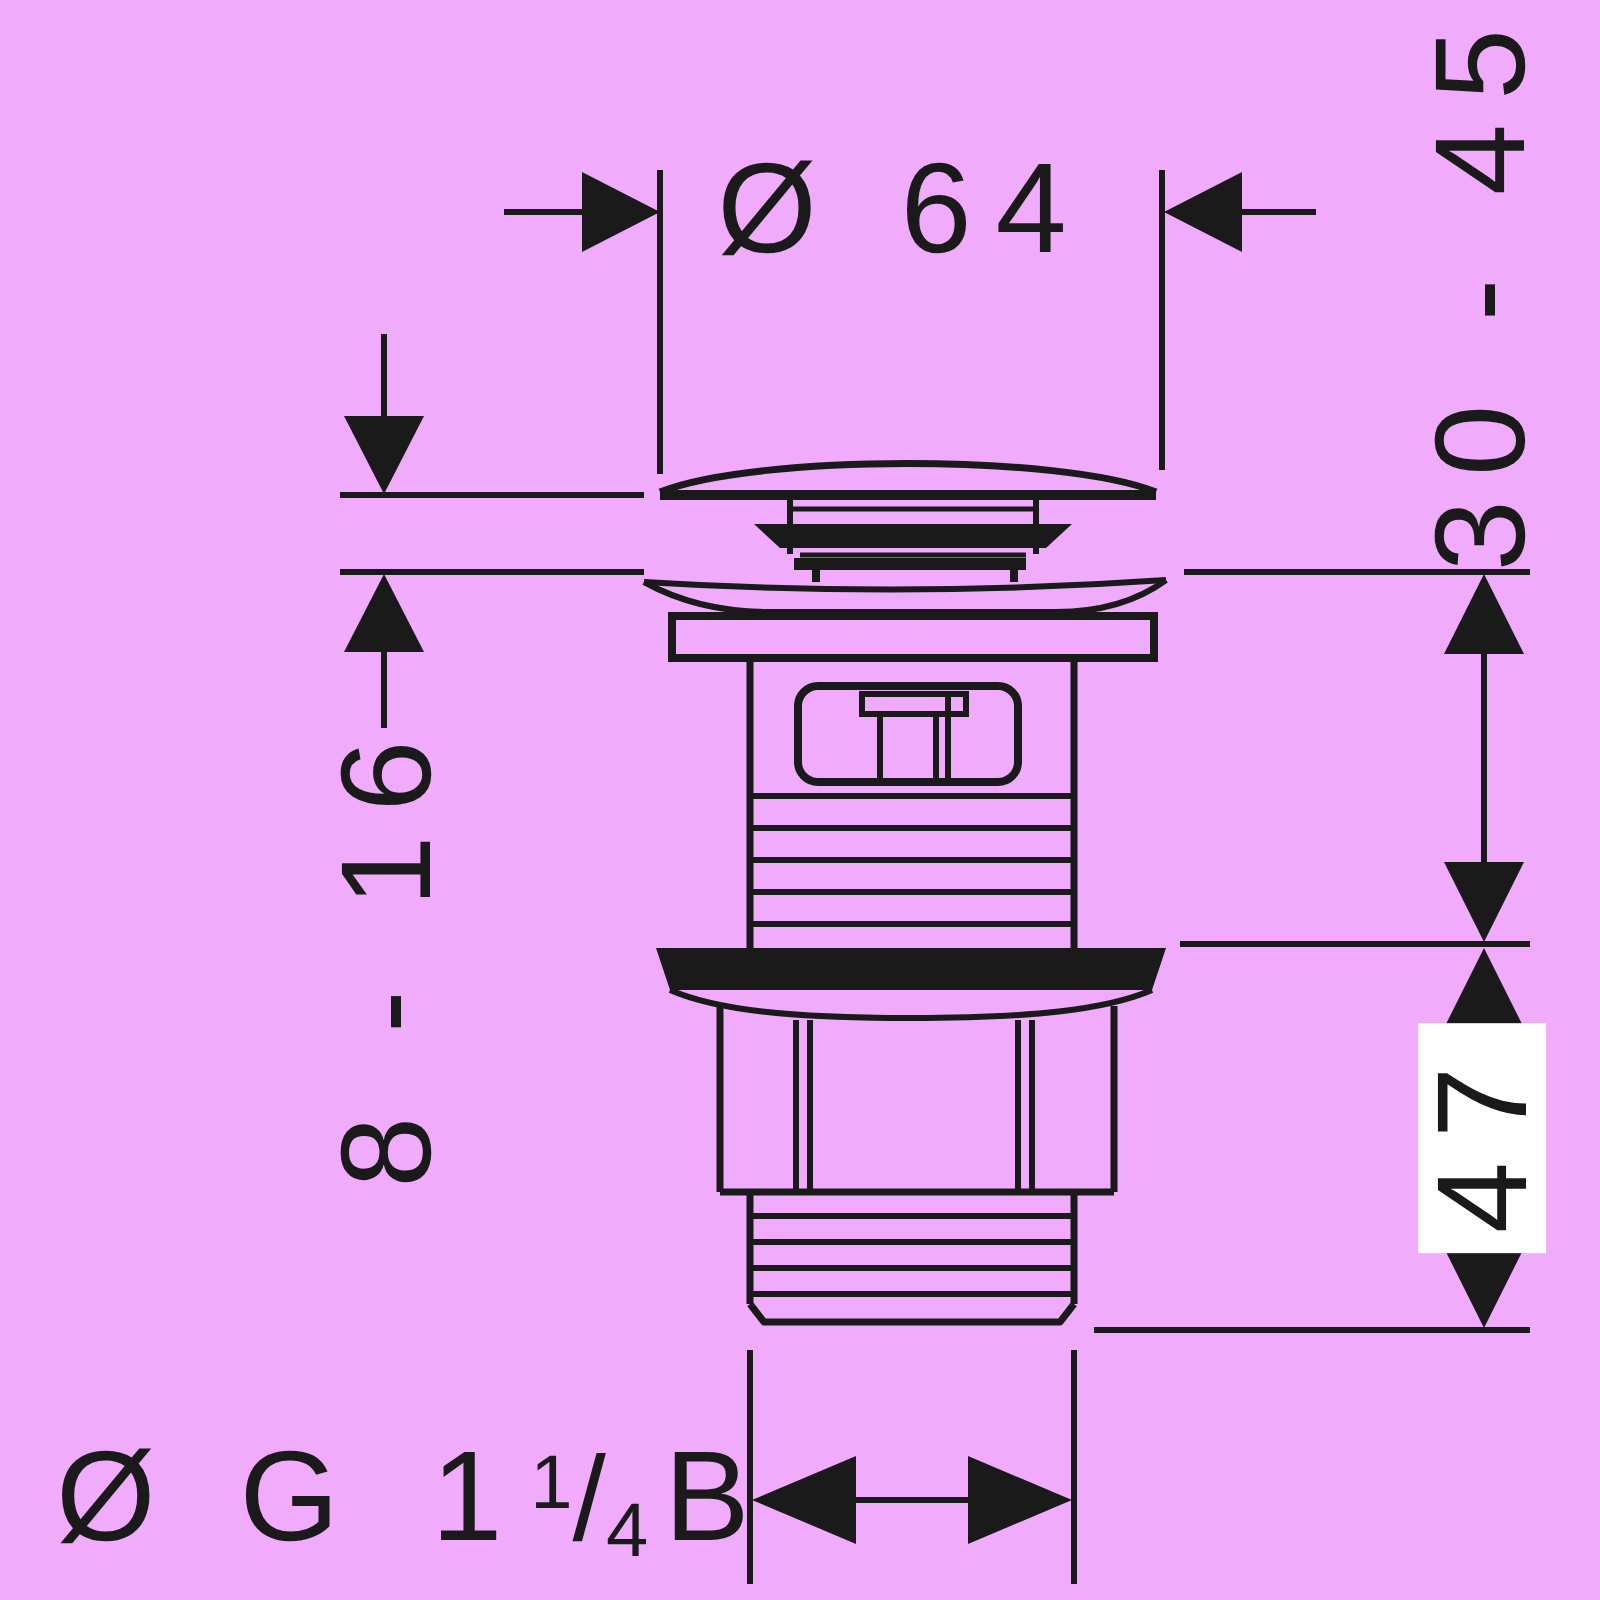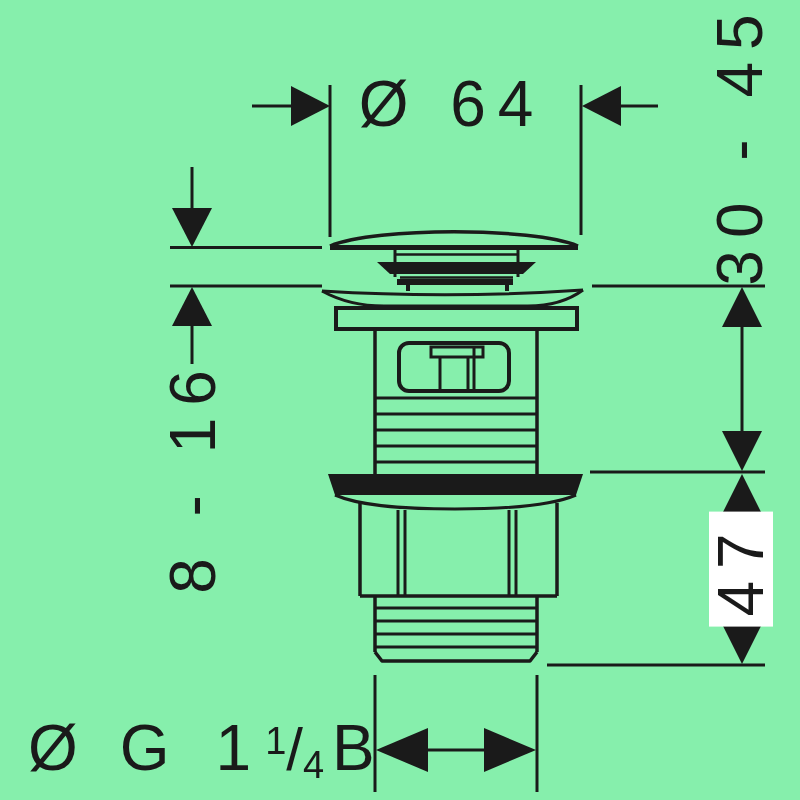--- a/index.html
+++ b/index.html
@@ -1,19 +1,19 @@
 <!DOCTYPE html>
 <html><head>
 <meta charset="utf-8">
 <style>
   html,body{margin:0;padding:0;background:#ffffff;}
   .stage{
     position:relative;
     width:800px;height:800px;
-    background:#86efac;
+    background:#f0abfc;
     font-family:"Liberation Sans", sans-serif;
     color:#1a1a1a;
     overflow:hidden;
   }
   .stage svg{position:absolute;left:0;top:0;}
   .dim-label{
     position:absolute;
     font-size:64px;
     line-height:1;
     letter-spacing:12px;

